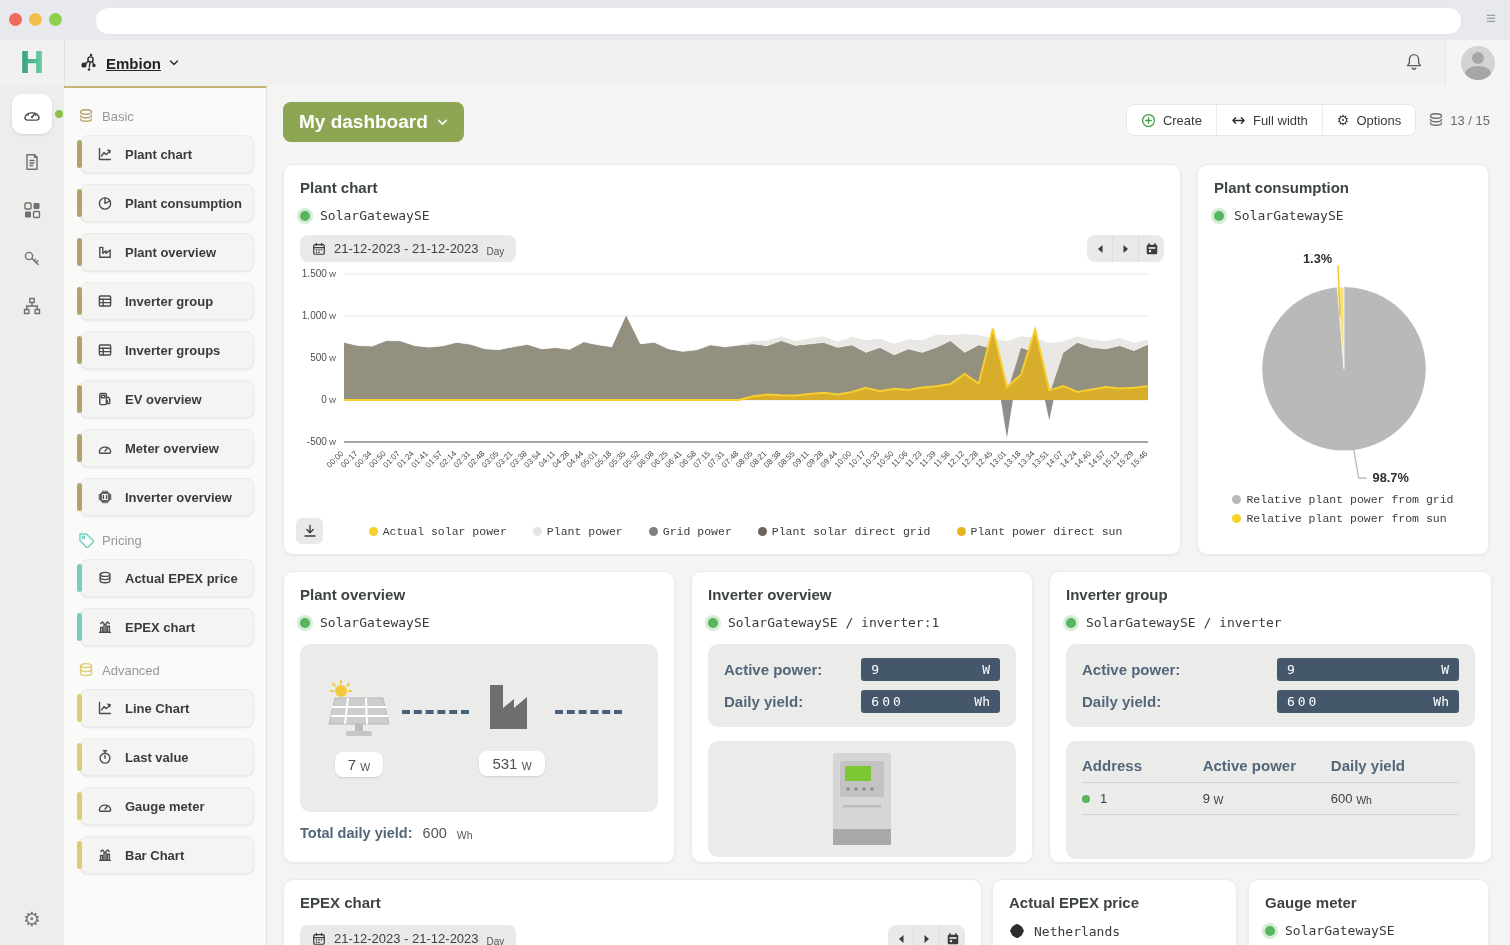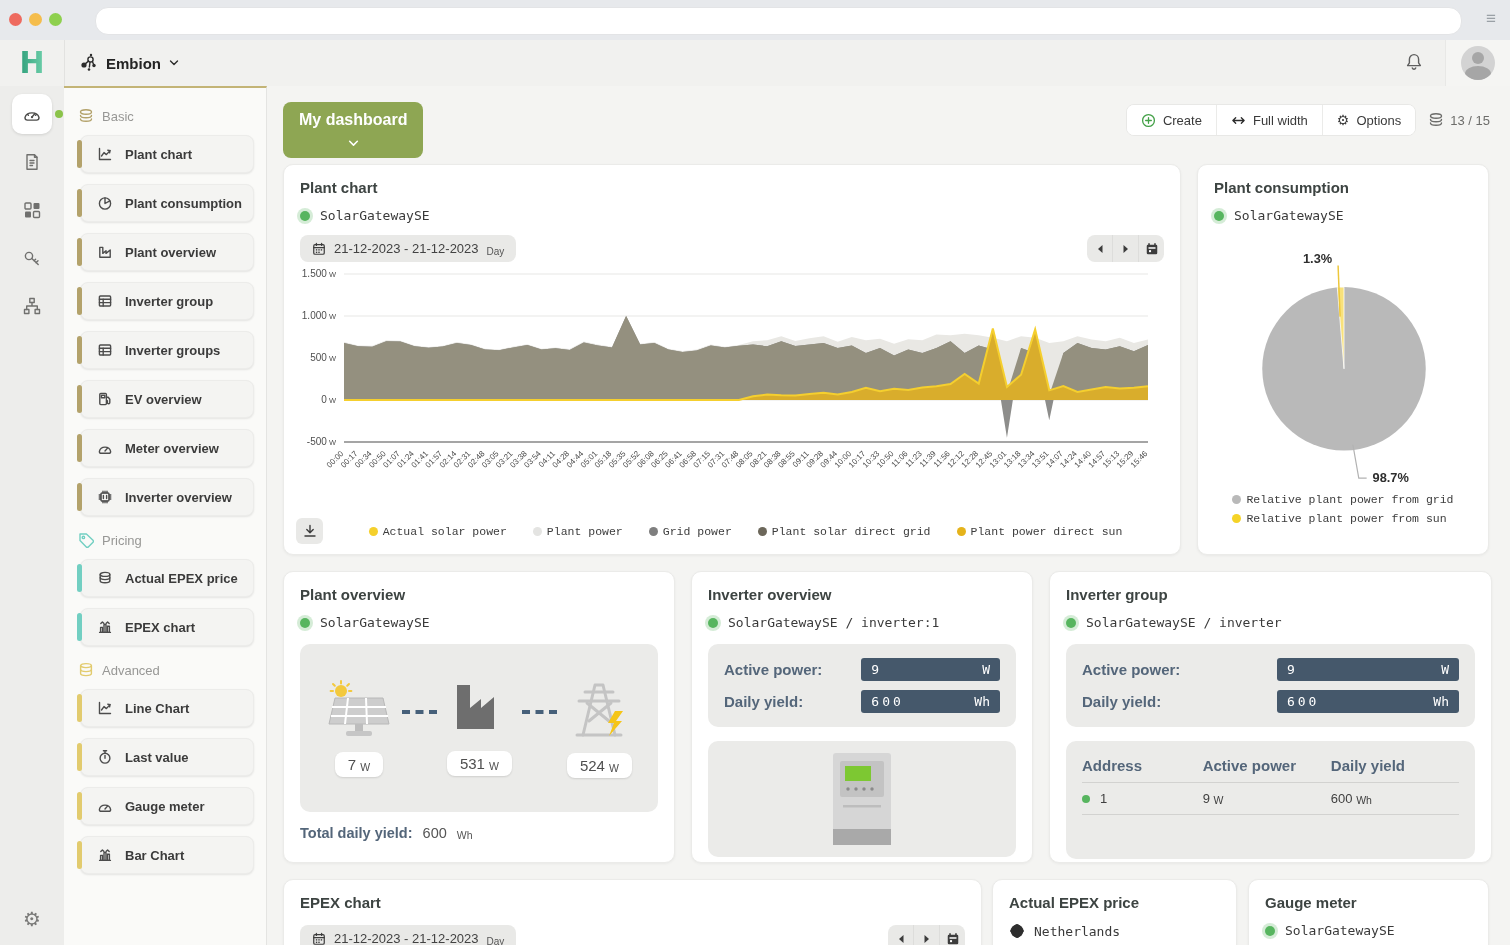--- a/index.html
+++ b/index.html
@@ -7,21 +7,21 @@
   
   .chrome{position:absolute;top:0;left:0;right:0;height:40px;background:#e7e9ec;}
   .tl{position:absolute;top:13px;width:13px;height:13px;border-radius:50%;}
   .tl.r{left:9px;background:#ee6a5f}.tl.y{left:29px;background:#f5bd4c}.tl.g{left:49px;background:#8ed04e}
   .urlbar{position:absolute;left:95px;right:48px;top:7px;height:26px;background:#fff;border-radius:13px;border:1px solid #e3e4e6;}
   .menu-glyph{position:absolute;right:14px;top:9px;font-size:17px;color:#9aa0a6;}
   
   .app-header{position:absolute;top:40px;left:0;right:0;height:46px;background:#f1f1ef;border-bottom:1px solid #e2e2e0;}
   .logo-cell{position:absolute;left:0;top:0;width:64px;height:46px;border-right:1px solid #e2e2e0;display:flex;align-items:center;justify-content:center;}
   .org{position:absolute;left:78px;top:0;height:46px;display:flex;align-items:center;gap:8px;}
-  .org-name{font-size:15px;font-weight:700;color:#242424;}
+  .org-name{font-size:15px;font-weight:700;color:#242424;text-decoration:underline;}
   .bell{position:absolute;right:86px;top:12px;}
   .avatar-cell{position:absolute;right:0;top:0;width:64px;height:46px;background:#f5f5f3;border-left:1px solid #e8e8e6;display:flex;align-items:center;justify-content:center;}
   .avatar{width:34px;height:34px;border-radius:50%;background:#d3d3d3;position:relative;overflow:hidden;}
   .avatar .head{position:absolute;left:11px;top:6px;width:12px;height:12px;border-radius:50%;background:#a6a6a6;}
   .avatar .body{position:absolute;left:4px;top:20px;width:26px;height:16px;border-radius:50% 50% 0 0;background:#a6a6a6;}
   
   .rail{position:absolute;top:86px;left:0;bottom:0;width:64px;background:#ededeb;border-right:1px solid #e2e2e0;}
   .rail-item{width:40px;height:40px;margin:8px auto 8px;display:flex;align-items:center;justify-content:center;color:#70706e;position:relative;border-radius:10px;}
   .rail-item.active{background:#fff;box-shadow:0 1px 3px rgba(0,0,0,.12);color:#4c4c4a;}
   .rail-item.active .dot{position:absolute;right:-11px;top:16px;width:8px;height:8px;border-radius:50%;background:#8bc34a;}
@@ -39,22 +39,22 @@
   .witem .wlabel{font-size:13px;font-weight:700;color:#3b3b3b;}
   .ic{display:inline-flex;width:16px;height:16px;}
   .ic svg{width:100%;height:100%;}
   .ic svg *{stroke:currentColor;fill:none;stroke-width:1.4;stroke-linecap:round;stroke-linejoin:round;}
   .ic svg .f{fill:currentColor;stroke:none;}
   .ic20{width:20px;height:20px;}
   .witem .ic{color:#4c4c4c;}
   
   .main{position:absolute;top:86px;left:267px;right:0;bottom:0;background:#f4f4f2;}
   .toolbar{position:absolute;top:0;left:0;right:0;height:62px;}
-  .btn-dash{position:absolute;left:16px;top:16px;background:#8ea653;color:#fff;font-size:16px;font-weight:700;border:none;
-    border-radius:8px;padding:9px 16px;display:flex;align-items:center;gap:9px;cursor:pointer;font-family:"Liberation Sans",sans-serif;flex-direction:column;}
+  .btn-dash{position:absolute;left:16px;top:16px;background:#8ea653;color:#fff;font-size:19px;font-weight:700;border:none;
+    border-radius:8px;padding:9px 16px;display:flex;align-items:center;gap:9px;cursor:pointer;font-family:"Liberation Sans",sans-serif;}
   .tb-right{position:absolute;right:20px;top:18px;display:flex;align-items:center;gap:12px;}
   .seg-group{display:flex;background:#fff;border:1px solid #e8e8e6;border-radius:8px;overflow:hidden;}
   .seg{display:flex;align-items:center;gap:7px;padding:7px 14px;font-size:13px;color:#3a3a3a;border-right:1px solid #ebebe9;cursor:pointer;background:#fff;}
   .seg:last-child{border-right:none;}
   .count-badge{display:flex;align-items:center;gap:6px;color:#6d6d6b;font-size:13px;}
   
   .canvas{position:absolute;top:62px;left:0;right:0;bottom:0;padding:16px 16px 0;overflow:hidden;}
   .crow{display:flex;gap:16px;}
   .card{background:#fff;border:1px solid #ebebe9;border-radius:10px;box-shadow:0 1px 3px rgba(0,0,0,.05);
     padding:14px 16px;box-sizing:border-box;position:relative;overflow:hidden;}
@@ -684,35 +684,20 @@
           <div class="po-col">
             <svg width="60" height="58" viewBox="0 0 60 58">
               <path d="M8 48V4h13v23l11-9v9l13-11v32z" fill="#6e6e6e"></path>
             </svg>
             <div class="po-chip">
               <span>531</span>
               <span class="unit-s">W</span>
             </div>
           </div>
           <div class="po-dash"></div>
-          <div class="po-col">
-            <svg width="60" height="62" viewBox="0 0 60 62">
-              <g stroke="#c4c4c4" stroke-width="3" fill="none" stroke-linecap="round">
-                <path d="M14 56 26 6M46 56 34 6M26 6h8"></path>
-                <path d="M10 22h40M16 13h28"></path>
-                <path d="M18 24l22 18M42 24 20 42"></path>
-                <path d="M8 56h44"></path>
-              </g>
-              <path d="M46 32l-7 12h6l-5 13 13-15h-6l7-10z" fill="#f5c518"></path>
-            </svg>
-            <div class="po-chip">
-              <span>524</span>
-              <span class="unit-s">W</span>
-            </div>
-          </div>
         </div>
         <div class="po-total">
           <span class="slate">Total daily yield:</span>
           <span class="val">600</span>
           <span class="val unit-s">Wh</span>
         </div>
       </div>
 
       <div class="card" style="width:342px;">
         <div class="card-title">Inverter overview</div>

